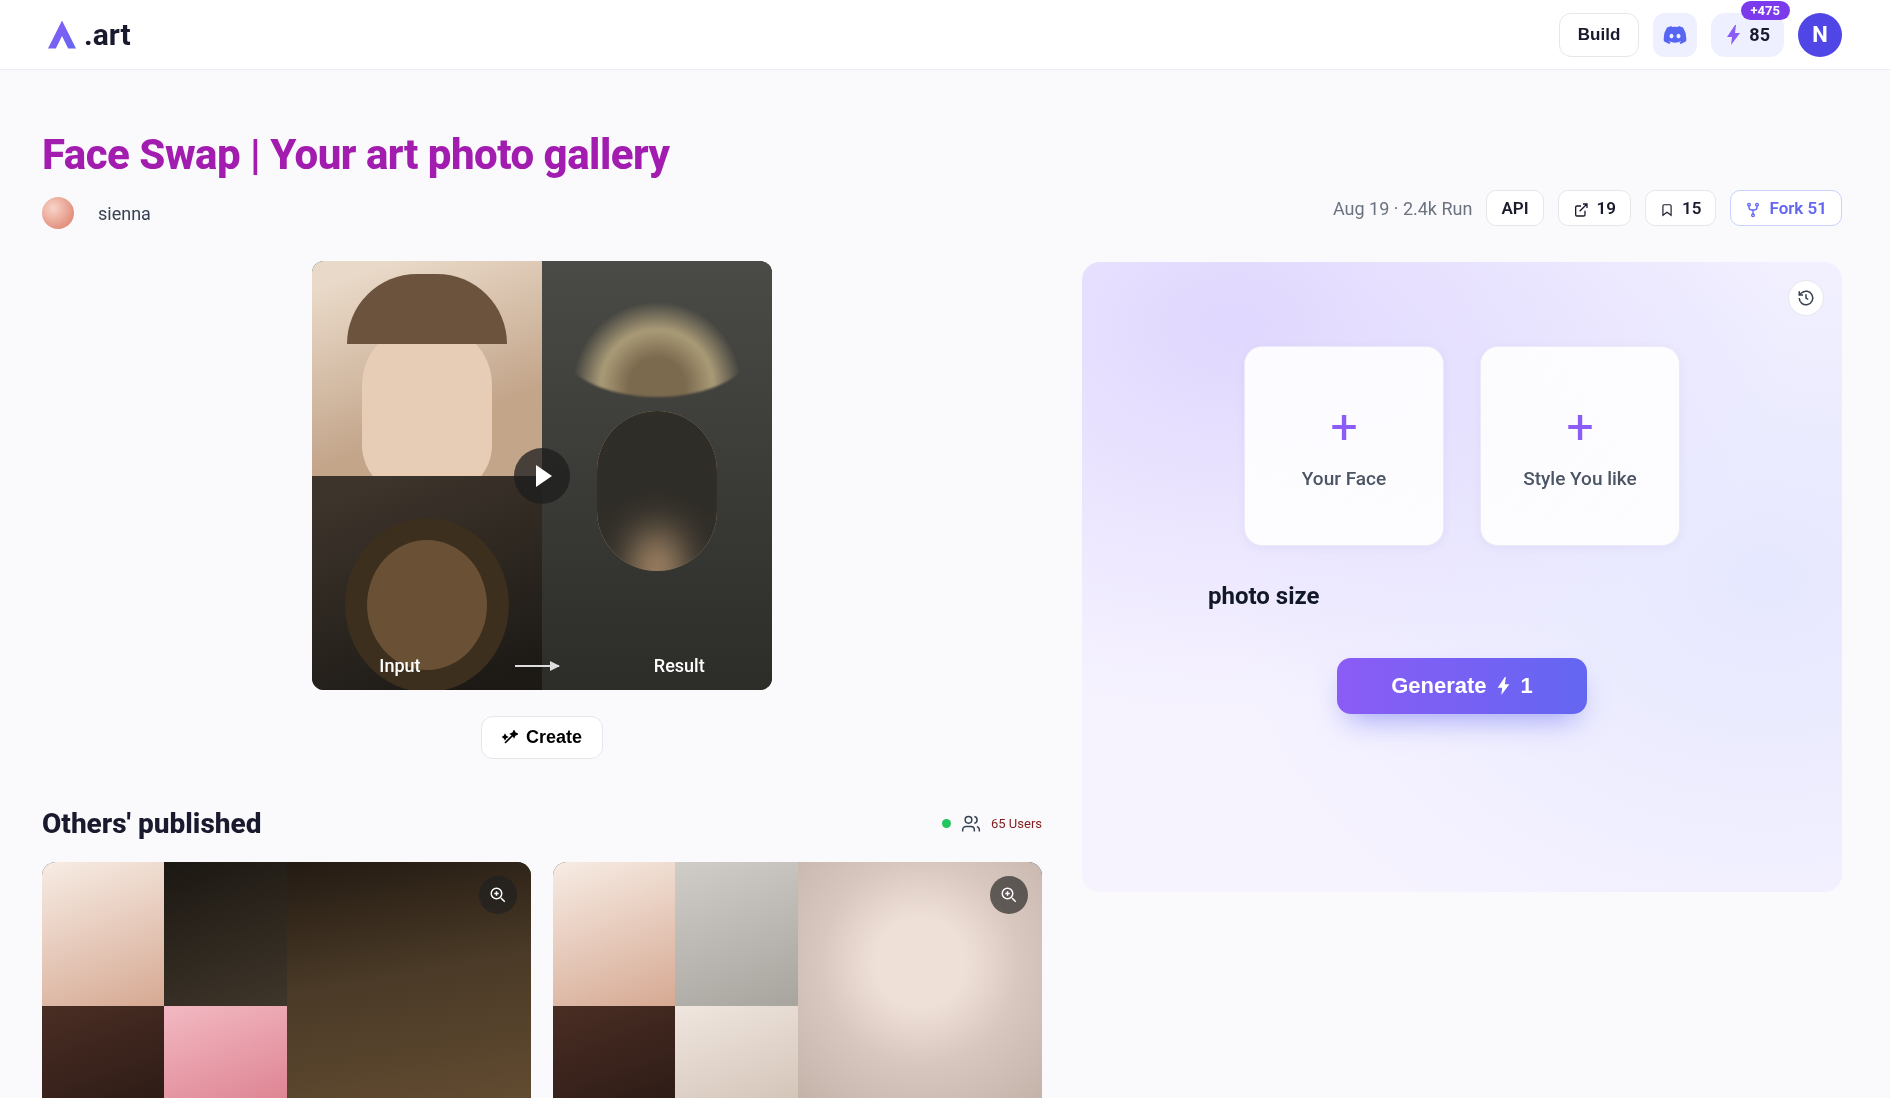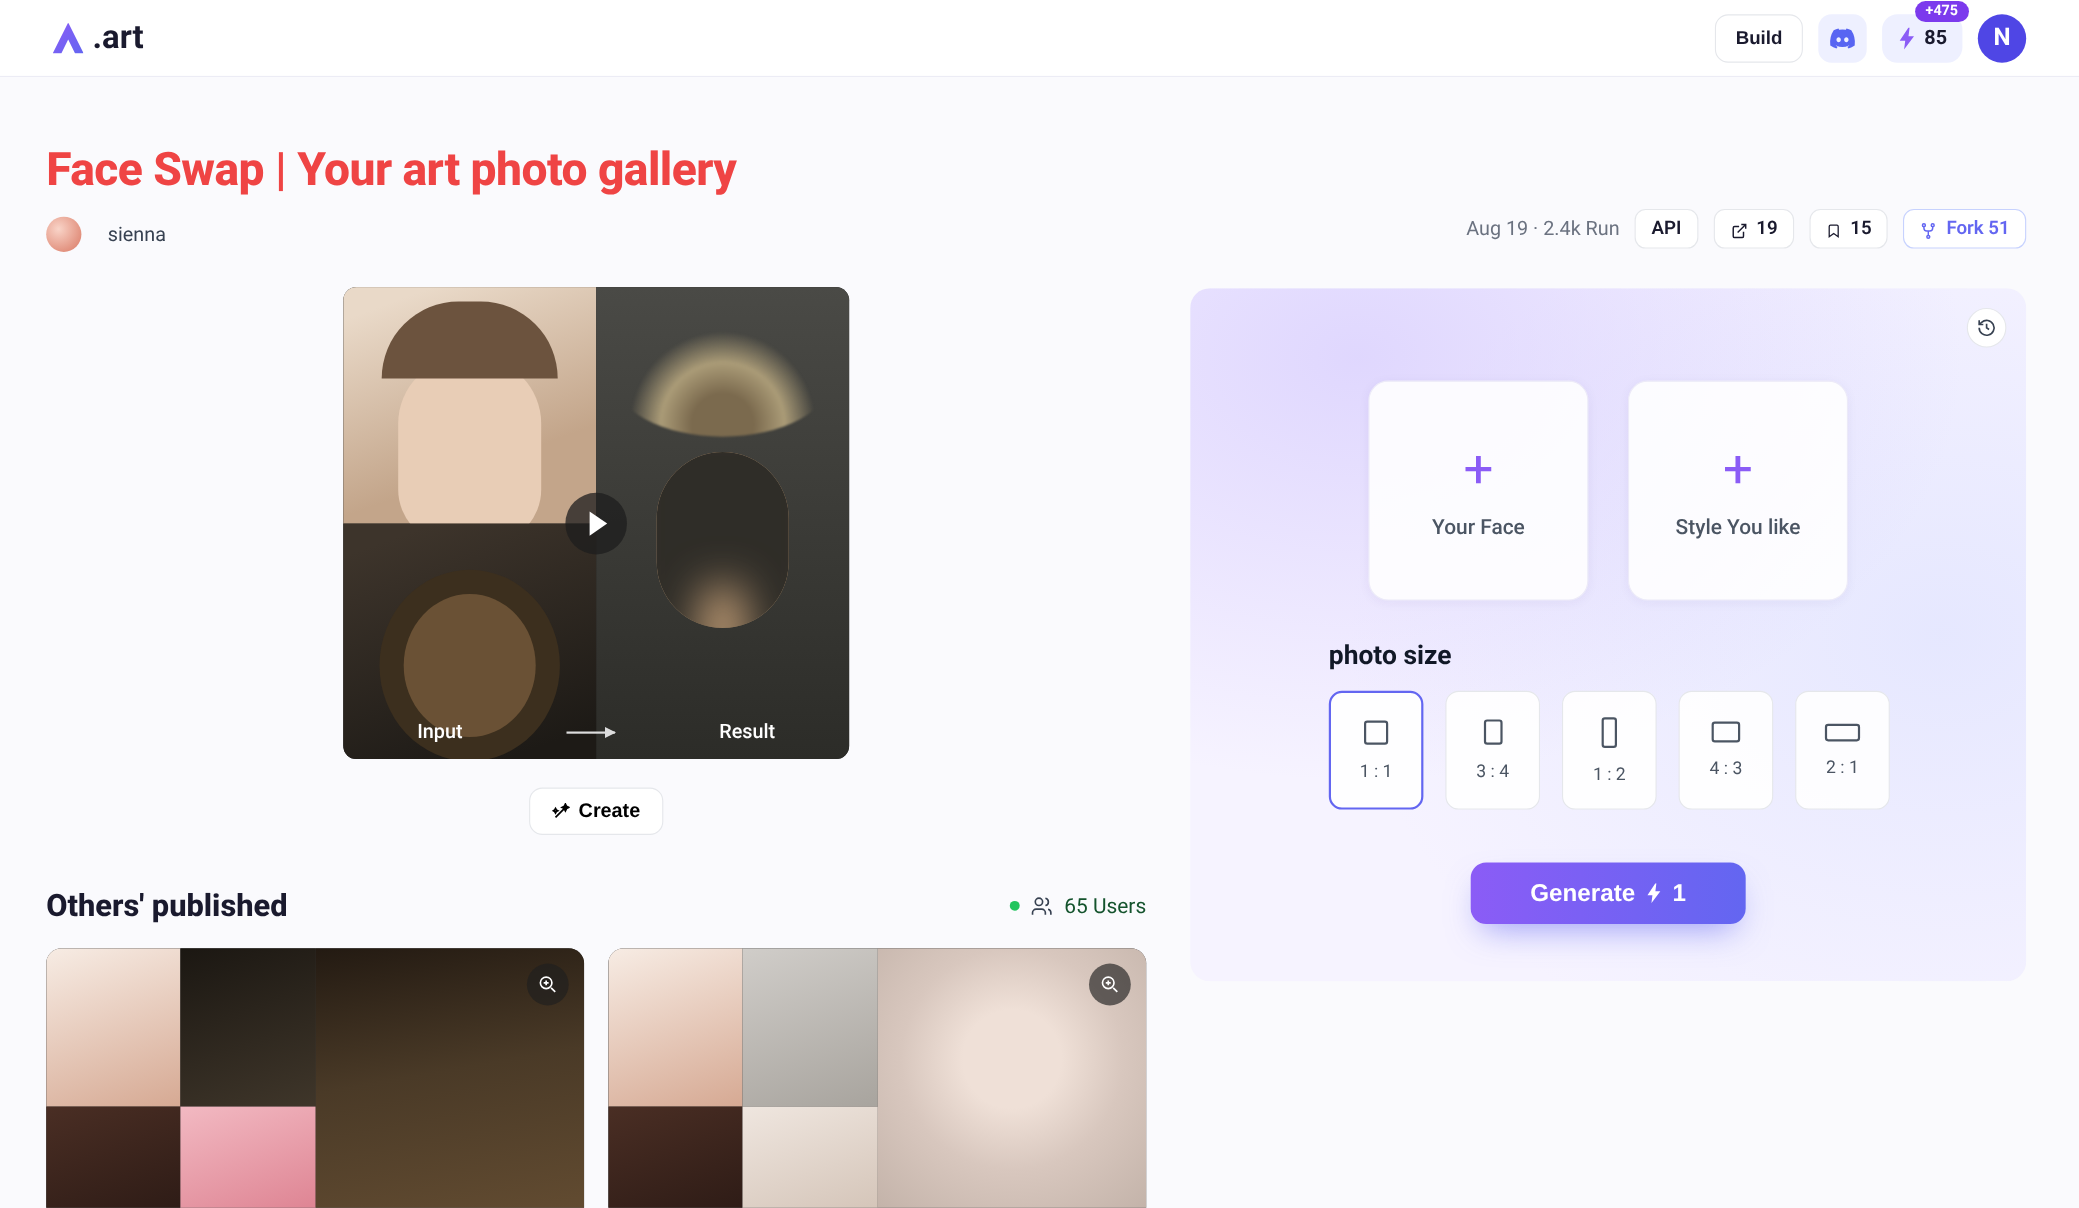--- a/index.html
+++ b/index.html
@@ -109,21 +109,21 @@
   padding: 24px 48px 0 42px;
   display: flex;
   gap: 40px;
 }
 .left-col { flex: 1; min-width: 0; }
 .right-col { width: 760px; }
 
 .page-title {
   font-size: 42px;
   font-weight: 800;
-  color: #ef4444;
+  color: #a21caf;
   margin: 36px 0 18px 0;
   letter-spacing: -0.5px;
 }
 .meta-row {
   display: flex;
   align-items: center;
   justify-content: space-between;
   margin-bottom: 32px;
 }
 .author {
@@ -264,21 +264,21 @@
   align-items: center;
   justify-content: space-between;
   margin: 48px 0 22px 0;
 }
 .section-title {
   font-size: 28px;
   font-weight: 800;
 }
 .users-count {
   display: flex; align-items: center; gap: 10px;
-  font-size: 19px; color: #14532d;
+  font-size: 13px; color: #7f1d1d;
 }
 .green-dot { width: 9px; height: 9px; border-radius: 50%; background: #22c55e; }
 .gallery {
   display: flex;
   gap: 22px;
 }
 .card {
   width: 500px;
   height: 288px;
   border-radius: 14px;
@@ -541,42 +541,20 @@
           <div class="upload-label">Your Face</div>
         </div>
         <div class="upload-card">
           <div class="plus">+</div>
           <div class="upload-label">Style You like</div>
         </div>
       </div>
 
       <div class="size-section">
         <div class="size-title">photo size</div>
-        <div class="size-options">
-          <div class="size-opt selected">
-            <div class="size-shape sz-11"></div>
-            <span>1 : 1</span>
-          </div>
-          <div class="size-opt">
-            <div class="size-shape sz-34"></div>
-            <span>3 : 4</span>
-          </div>
-          <div class="size-opt">
-            <div class="size-shape sz-12"></div>
-            <span>1 : 2</span>
-          </div>
-          <div class="size-opt">
-            <div class="size-shape sz-43"></div>
-            <span>4 : 3</span>
-          </div>
-          <div class="size-opt">
-            <div class="size-shape sz-21"></div>
-            <span>2 : 1</span>
-          </div>
-        </div>
       </div>
 
       <button class="generate-btn">
         <span>Generate</span>
         <svg width="14" height="18" viewBox="0 0 14 20" fill="currentColor">
             <path d="M8 0 0 12h5l-1 8 9-12H8l1-8Z"></path>
           </svg>
         <span>1</span>
       </button>
     </div>

